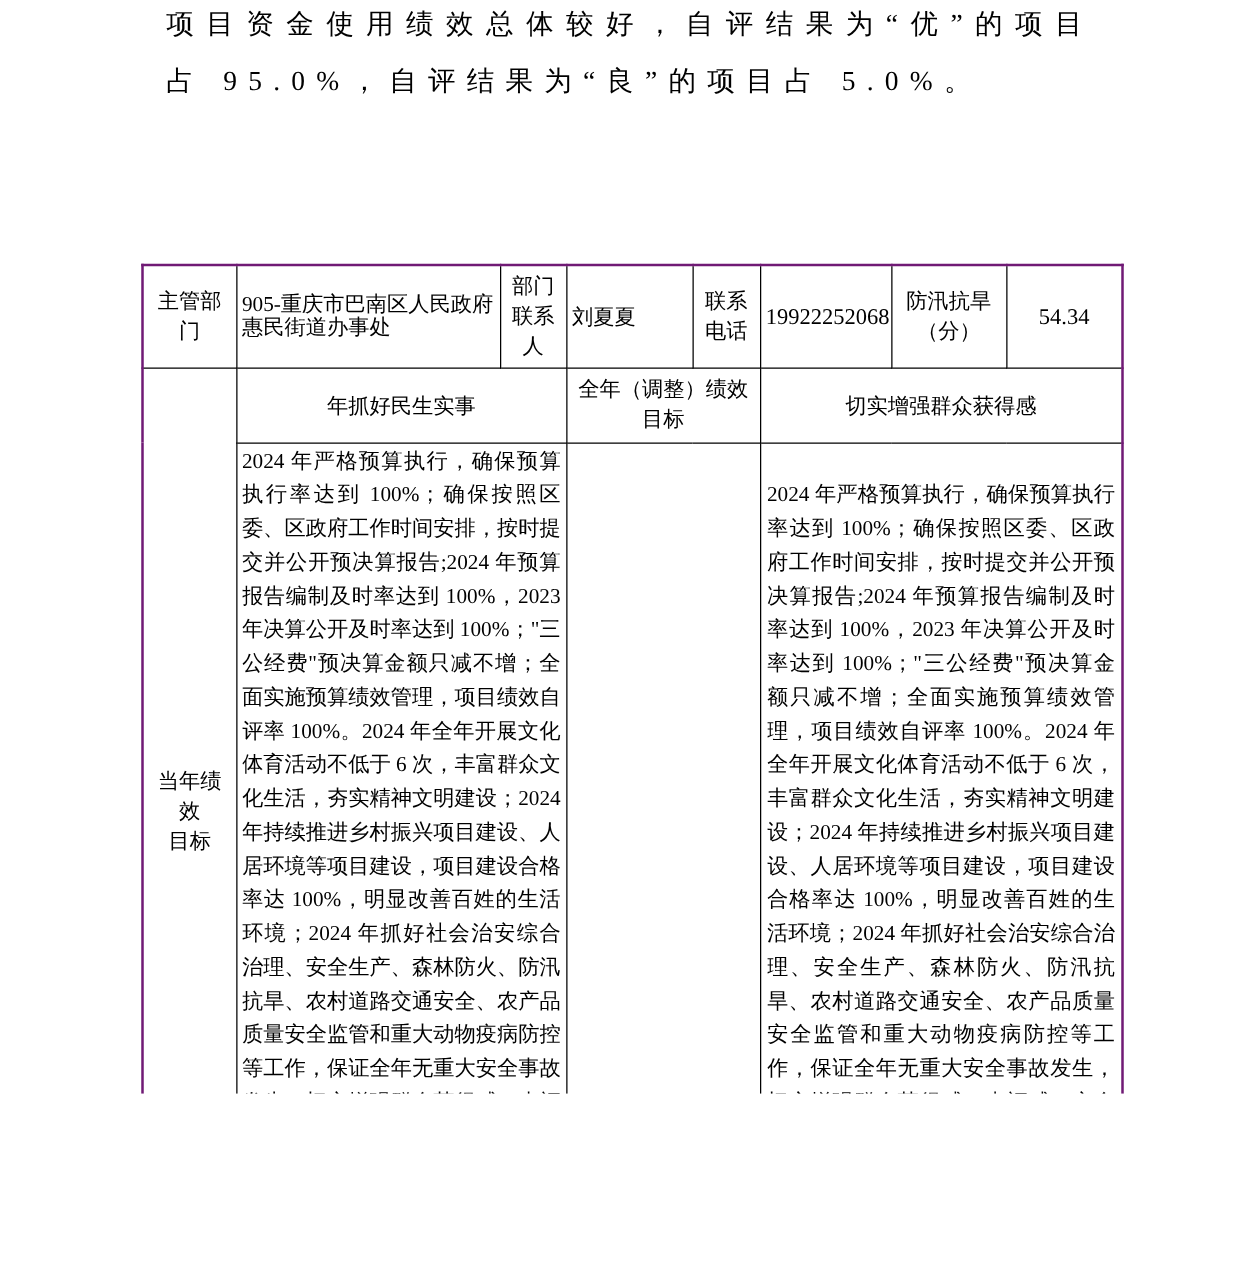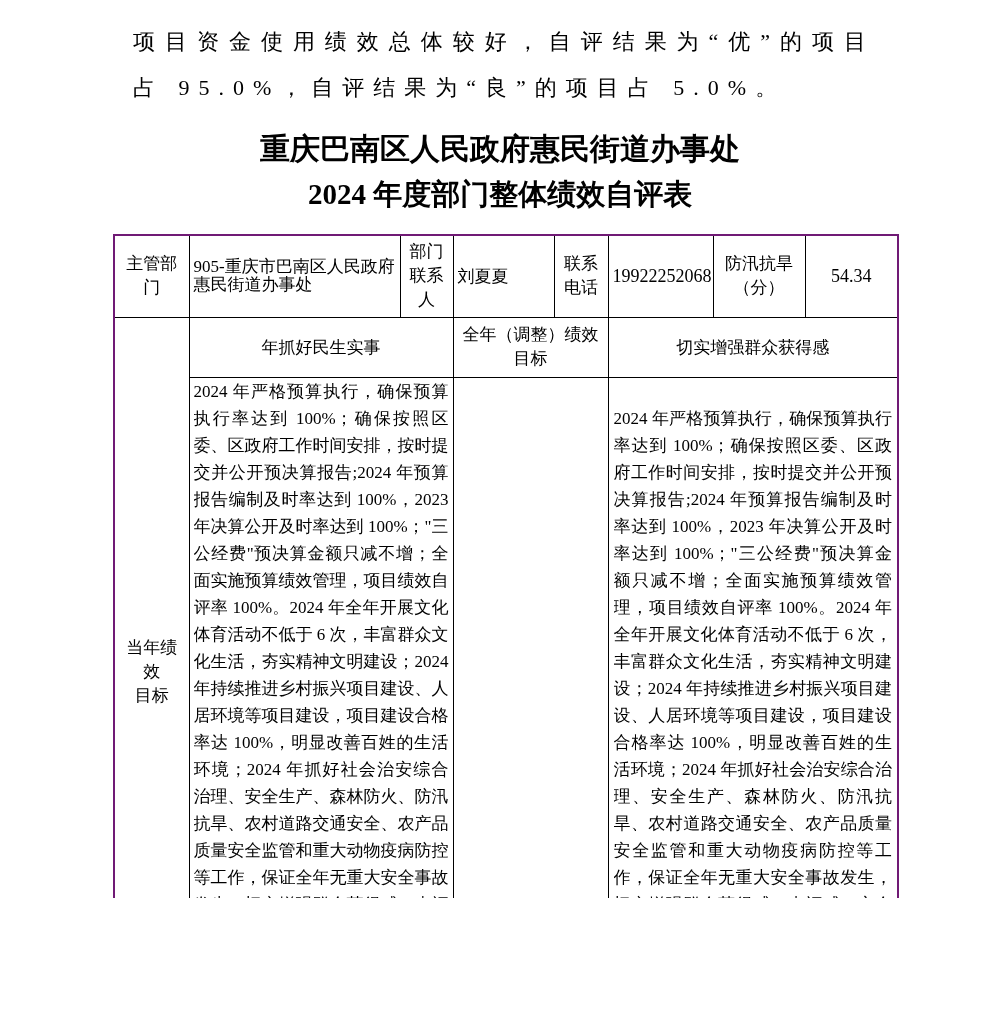--- a/index.html
+++ b/index.html
@@ -3,21 +3,20 @@
 <meta charset="utf-8">
 <style>
   html,body{margin:0;padding:0;background:#fff;}
   .page{
     position:relative;
     width:1000px;height:875px;
     background:#ffffff;
     font-family:"Liberation Serif","DejaVu Serif",serif;
     color:#000;
     overflow:hidden;
-    margin-top:23px;
   }
   .intro{
     position:absolute;left:133px;top:-4px;width:742px;
     font-size:22px;line-height:46px;letter-spacing:9px;
     text-align:justify;text-justify:inter-ideograph;
   }
   .doc-title{
     position:absolute;left:0;top:104px;width:1000px;
     font-size:30px;font-weight:bold;text-align:center;line-height:44px;
   }
@@ -59,22 +58,20 @@
     text-align:justify;text-justify:inter-ideograph;
   }
 </style>
 </head>
 <body>
 
 <div class="page">
 
   <div class="intro">项目资金使用绩效总体较好，自评结果为“优”的项目占 95.0%，自评结果为“良”的项目占 5.0%。</div>
 
-  <div class="doc-title">重庆巴南区人民政府惠民街道办事处</div>
-  <div class="doc-subtitle">2024 年度部门整体绩效自评表</div>
 
   <table class="perf">
     <colgroup>
       <col style="width:75px">
         <col style="width:211px">
         <col style="width:53px">
         <col style="width:101px">
       <col style="width:54px">
         <col style="width:105px">
         <col style="width:92px">

